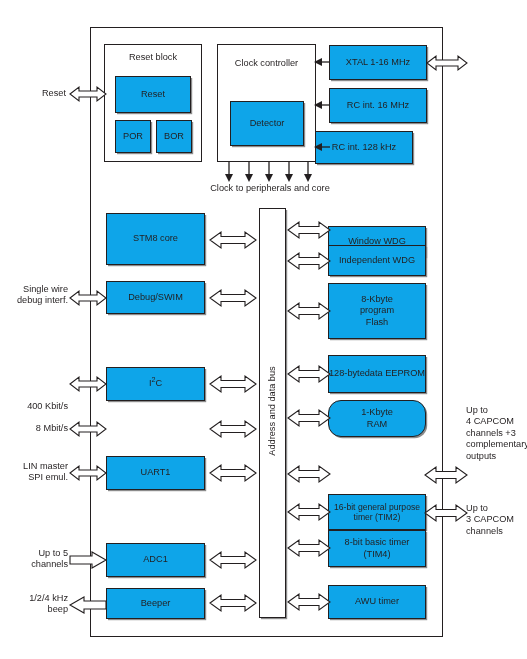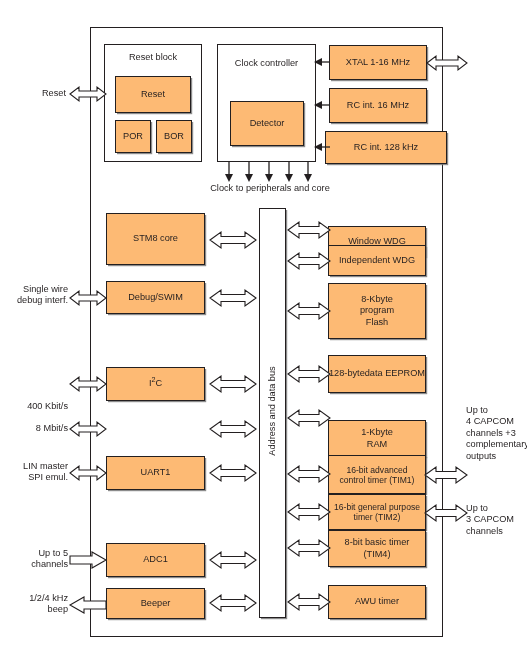--- a/index.html
+++ b/index.html
@@ -1,20 +1,20 @@
 <!DOCTYPE html>
 <html><head>
 <meta charset="utf-8">
 <style>
   html,body{margin:0;padding:0;background:#ffffff;}
   body{width:527px;height:659px;font-family:"Liberation Sans","DejaVu Sans",sans-serif;color:#1b1b1b;}
   #stage{position:relative;width:527px;height:659px;overflow:hidden;background:#fff;}
 
   
-  .box{position:absolute;box-sizing:border-box;border:1.2px solid #231f20;background:#fdba74;
+  .box{position:absolute;box-sizing:border-box;border:1.2px solid #231f20;background:#0ea5e9;
        display:flex;align-items:center;justify-content:center;text-align:center;
        font-size:9.2px;line-height:11.5px;color:#231f20;
        box-shadow:1.6px 1.6px 0 -0.4px rgba(120,120,120,0.85);}
   .box.noshadow{box-shadow:none;}
   .box.group{background:transparent;}
 
   
   .grp-title{position:absolute;font-size:9.2px;color:#231f20;text-align:center;}
 
   
@@ -76,21 +76,21 @@
           <polygon points="63,20 59,12 67,12" stroke="none"></polygon>
         <line x1="82" y1="0" x2="82" y2="13"></line>
           <polygon points="82,20 78,12 86,12" stroke="none"></polygon>
       </g>
     </svg>
   </div>
   <div class="lbl c" style="left:190px;top:183px;width:160px;">Clock to peripherals and core</div>
 
   <div class="box" style="left:329px;top:45px;width:98px;height:35px;">XTAL 1-16 MHz</div>
   <div class="box" style="left:329px;top:88px;width:98px;height:35px;">RC int. 16 MHz</div>
-  <div class="box" style="left:325px;top:131px;width:122px;height:33px;text-align:center;">RC int. 128 kHz</div>
+  <div class="box" style="left:315px;top:131px;width:98px;height:33px;text-align:center;">RC int. 128 kHz</div>
 
   <div class="arw" style="left:314px;top:55px;">
     <svg width="17" height="10" viewBox="0 0 17 10">
       <line x1="16" y1="7" x2="6" y2="7" stroke="#231f20" stroke-width="1.3"></line>
       <polygon points="0,7 8,3 8,11" fill="#231f20"></polygon>
     </svg>
   </div>
   <div class="arw" style="left:314px;top:98px;">
     <svg width="17" height="10" viewBox="0 0 17 10">
       <line x1="16" y1="7" x2="6" y2="7" stroke="#231f20" stroke-width="1.3"></line>
@@ -223,29 +223,25 @@
     <div>8-Kbyte</div>
     <div>program</div>
     <div>Flash</div>
   </div>
 
   <div class="box" style="left:328px;top:355px;width:98px;height:38px;">
     <div>128-byte</div>
     <div>data EEPROM</div>
   </div>
 
-  <div class="box" style="left:328px;top:420px;width:98px;height:37px;flex-direction:column;">
+  <div class="box" style="left:328px;top:400px;width:98px;height:37px;flex-direction:column;border-radius:13px;">
     <div>1-Kbyte</div>
     <div>RAM</div>
   </div>
 
-  <div class="box" style="left:328px;top:455px;width:98px;height:39px;flex-direction:column;">
-    <div class="tight">16-bit advanced</div>
-    <div class="tight">control timer (TIM1)</div>
-  </div>
   <div class="box" style="left:328px;top:494px;width:98px;height:36px;flex-direction:column;">
     <div class="tight">16-bit general purpose</div>
     <div class="tight">timer (TIM2)</div>
   </div>
   <div class="box" style="left:328px;top:530px;width:98px;height:37px;flex-direction:column;">
     <div>8-bit basic timer</div>
     <div>(TIM4)</div>
   </div>
 
   <div class="box" style="left:328px;top:585px;width:98px;height:34px;">AWU timer</div>

